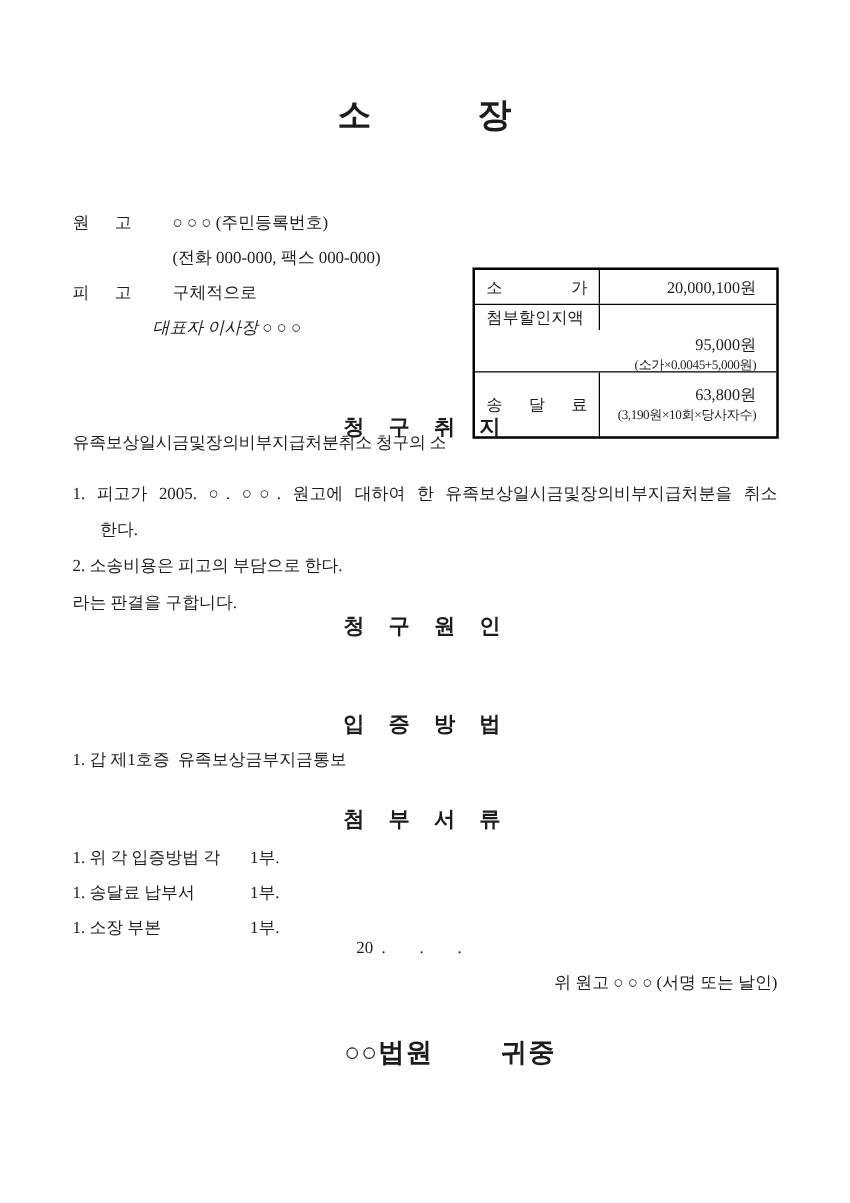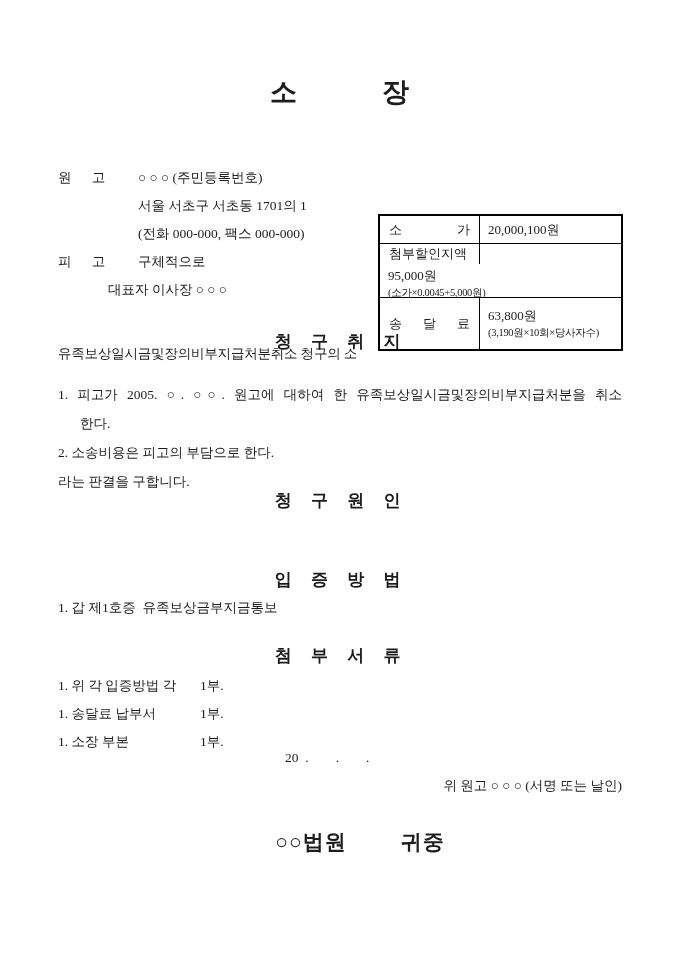--- a/index.html
+++ b/index.html
@@ -22,21 +22,21 @@
     font-size: 27px; font-weight: bold; letter-spacing: 1px;
   }
 
   
   .parties {
     position: absolute; left: 58px; top: 164px;
     line-height: 28px;
   }
   .party-label { display: inline-block; width: 80px; white-space: pre; }
   .party-indent { margin-left: 80px; }
-  .party-rep    { margin-left: 50px; }
+  .party-rep    { margin-left: 64px; font-style: italic; }
 
   
   .fee-table {
     position: absolute; left: 378px; top: 214px; width: 245px;
     border: 2px solid #000; box-sizing: border-box;
     font-size: 13px; background: #fff;
   }
   .fee-row { display: flex; box-sizing: border-box; }
   .fee-row + .fee-row { border-top: 1px solid #000; }
   .fee-row-1 { height: 27px; }
@@ -50,20 +50,21 @@
   }
   .fee-label span {
     flex: 1;
     text-align: justify;
     text-align-last: justify;
   }
   .fee-value {
     flex: 1; padding: 2px 16px 2px 8px;
     display: flex; flex-direction: column; justify-content: center;
     line-height: 1.5;
+    align-items: flex-end;
   }
   .fee-note { font-size: 10.5px; letter-spacing: -0.3px; line-height: 1.4; }
   .fee-note:empty { display: none; }
 
   
   .case-title { position: absolute; left: 58px; top: 345px; letter-spacing: -0.2px; }
 
   
   .section-heading {
     position: absolute; left: 0; right: 0;
@@ -114,21 +115,20 @@
 
   <div class="doc-title">
     <span>소</span>
     <span>장</span>
   </div>
 
   <div class="parties">
     <div>
       <span class="party-label">원      고</span><span>○ ○ ○ (주민등록번호)</span>
     </div>
-    <div class="party-indent">서울 서초구 서초동 1701의 1</div>
     <div class="party-indent">(전화 000-000, 팩스 000-000)</div>
     <div>
       <span class="party-label">피      고</span><span>구체적으로</span>
     </div>
     <div class="party-rep">대표자 이사장 ○ ○ ○</div>
   </div>
 
   <div class="fee-table">
     <div class="fee-row fee-row-1">
       <div class="fee-label">

